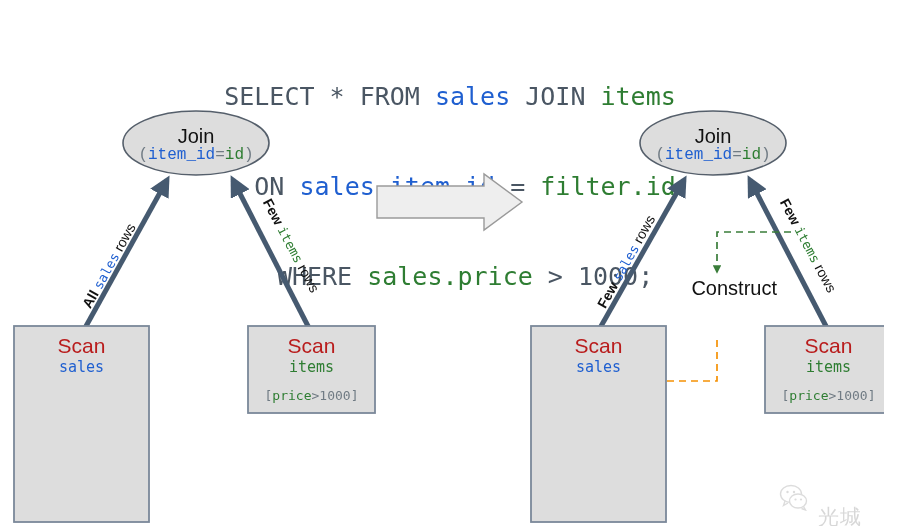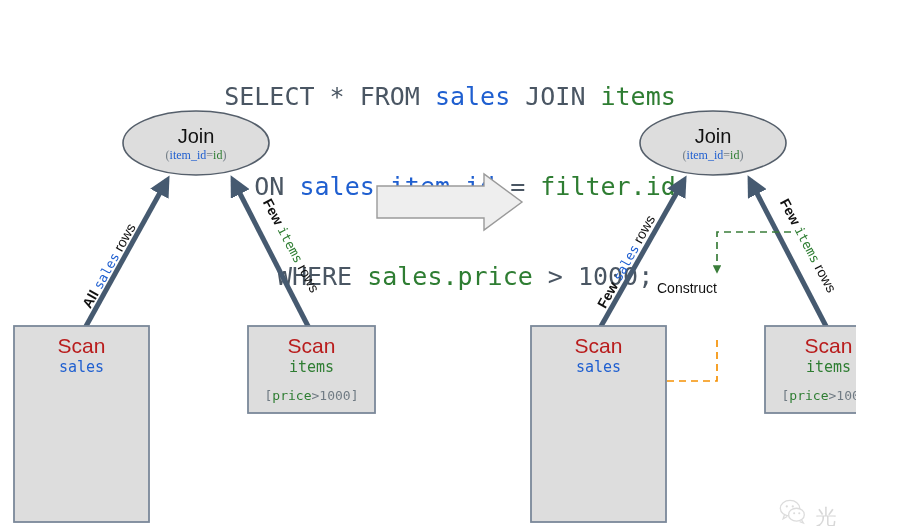--- a/index.html
+++ b/index.html
@@ -9,20 +9,21 @@
   }
   body {
     font-family: "Liberation Sans", sans-serif;
   }
   #canvas {
     position: relative;
     width: 856px;
     height: 526px;
     background: #ffffff;
     overflow: hidden;
+    padding-left: 28px;
   }
   svg.layer {
     position: absolute;
     left: 0;
     top: 0;
     width: 900px;
     height: 526px;
   }
   .sql {
     position: absolute;
@@ -69,22 +70,22 @@
   .green { color: #2e7d32; }
   .orange { color: #f59105; font-weight: bold; }
 
   .join-title {
     font-family: "Liberation Sans", sans-serif;
     font-size: 20px;
     color: #111111;
     line-height: 22px;
   }
   .join-sub {
-    font-family: Liberation Serif, serif;
-    font-size: 12px;
+    font-family: Liberation Mono, monospace;
+    font-size: 16px;
     line-height: 17px;
     color: #707b84;
   }
 
   .edge-label {
     position: absolute;
     font-family: "Liberation Sans", sans-serif;
     font-size: 14px;
     color: #111111;
     white-space: nowrap;
@@ -92,23 +93,23 @@
     pointer-events: none;
   }
   .edge-label b { font-weight: bold; color: #111111; }
   .edge-label .mono {
     font-family: "DejaVu Sans Mono", "Liberation Mono", monospace;
     font-size: 13px;
   }
 
   .note {
     position: absolute;
-    text-align: left;
-    font-family: "Liberation Sans", sans-serif;
-    font-size: 14px;
+    text-align: right;
+    font-family: "Liberation Sans", sans-serif;
+    font-size: 20px;
     line-height: 18px;
     color: #111111;
     white-space: nowrap;
   }
 
   .watermark {
     position: absolute;
     display: flex;
     align-items: center;
     gap: 6px;

